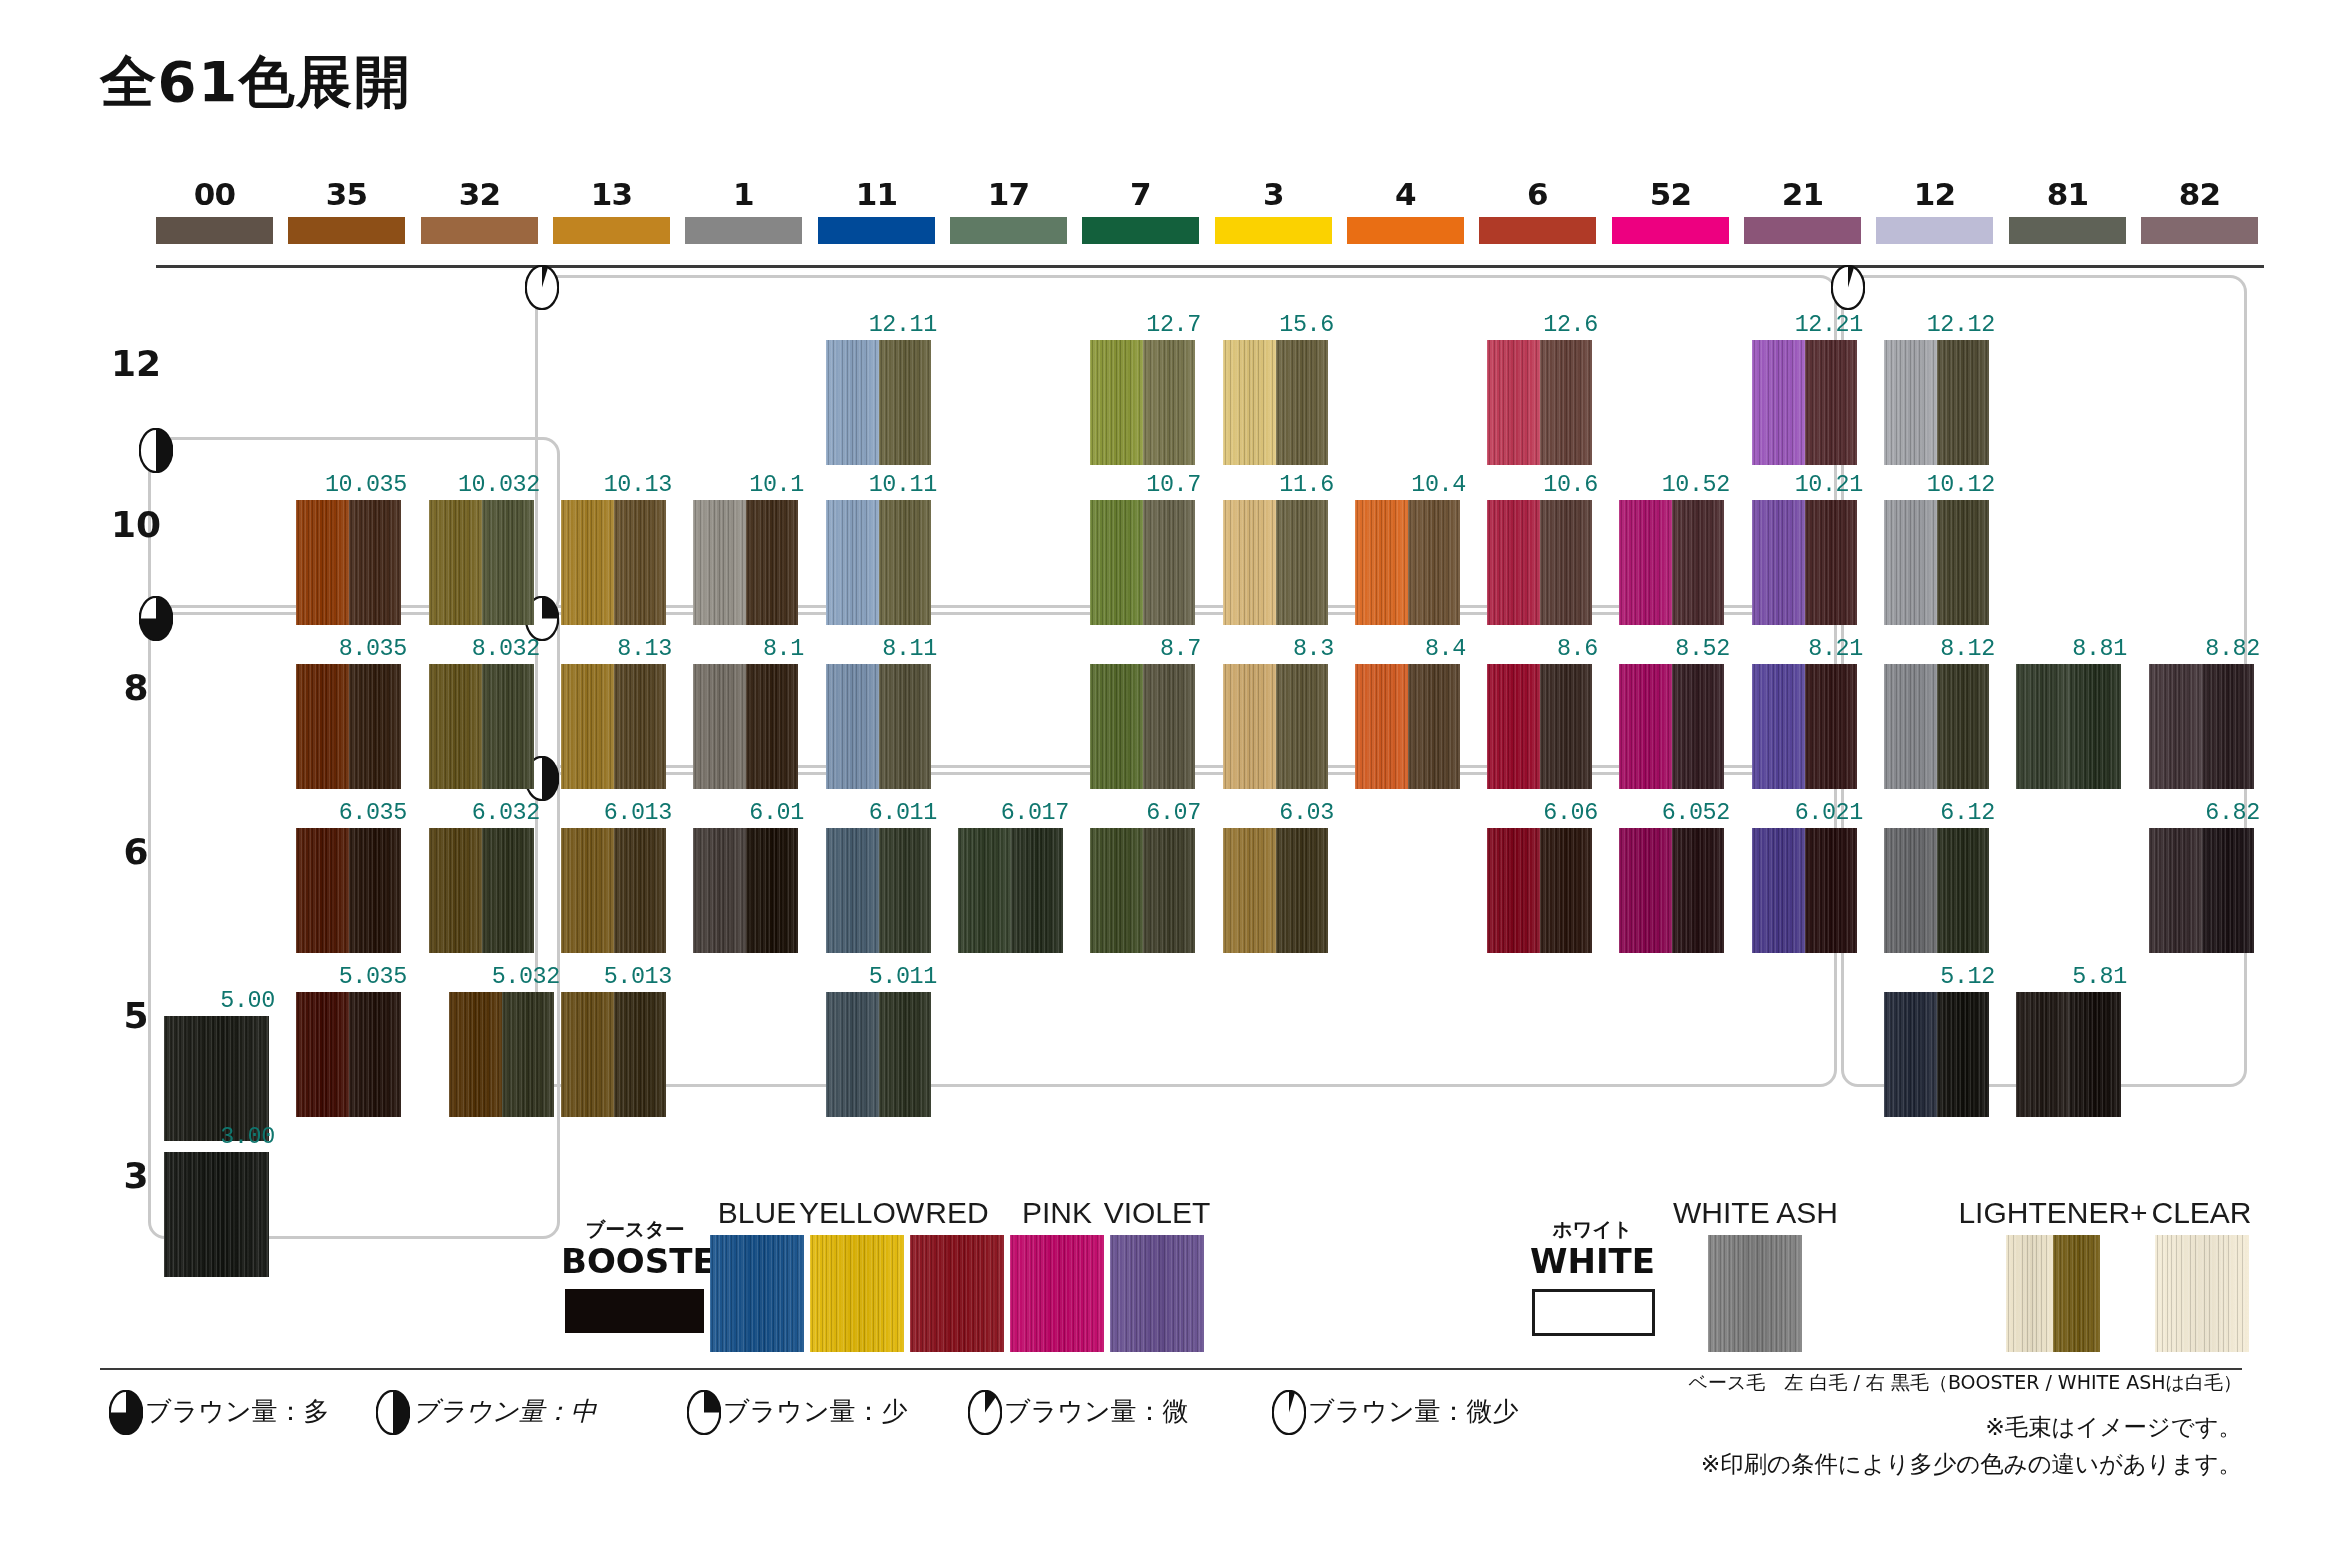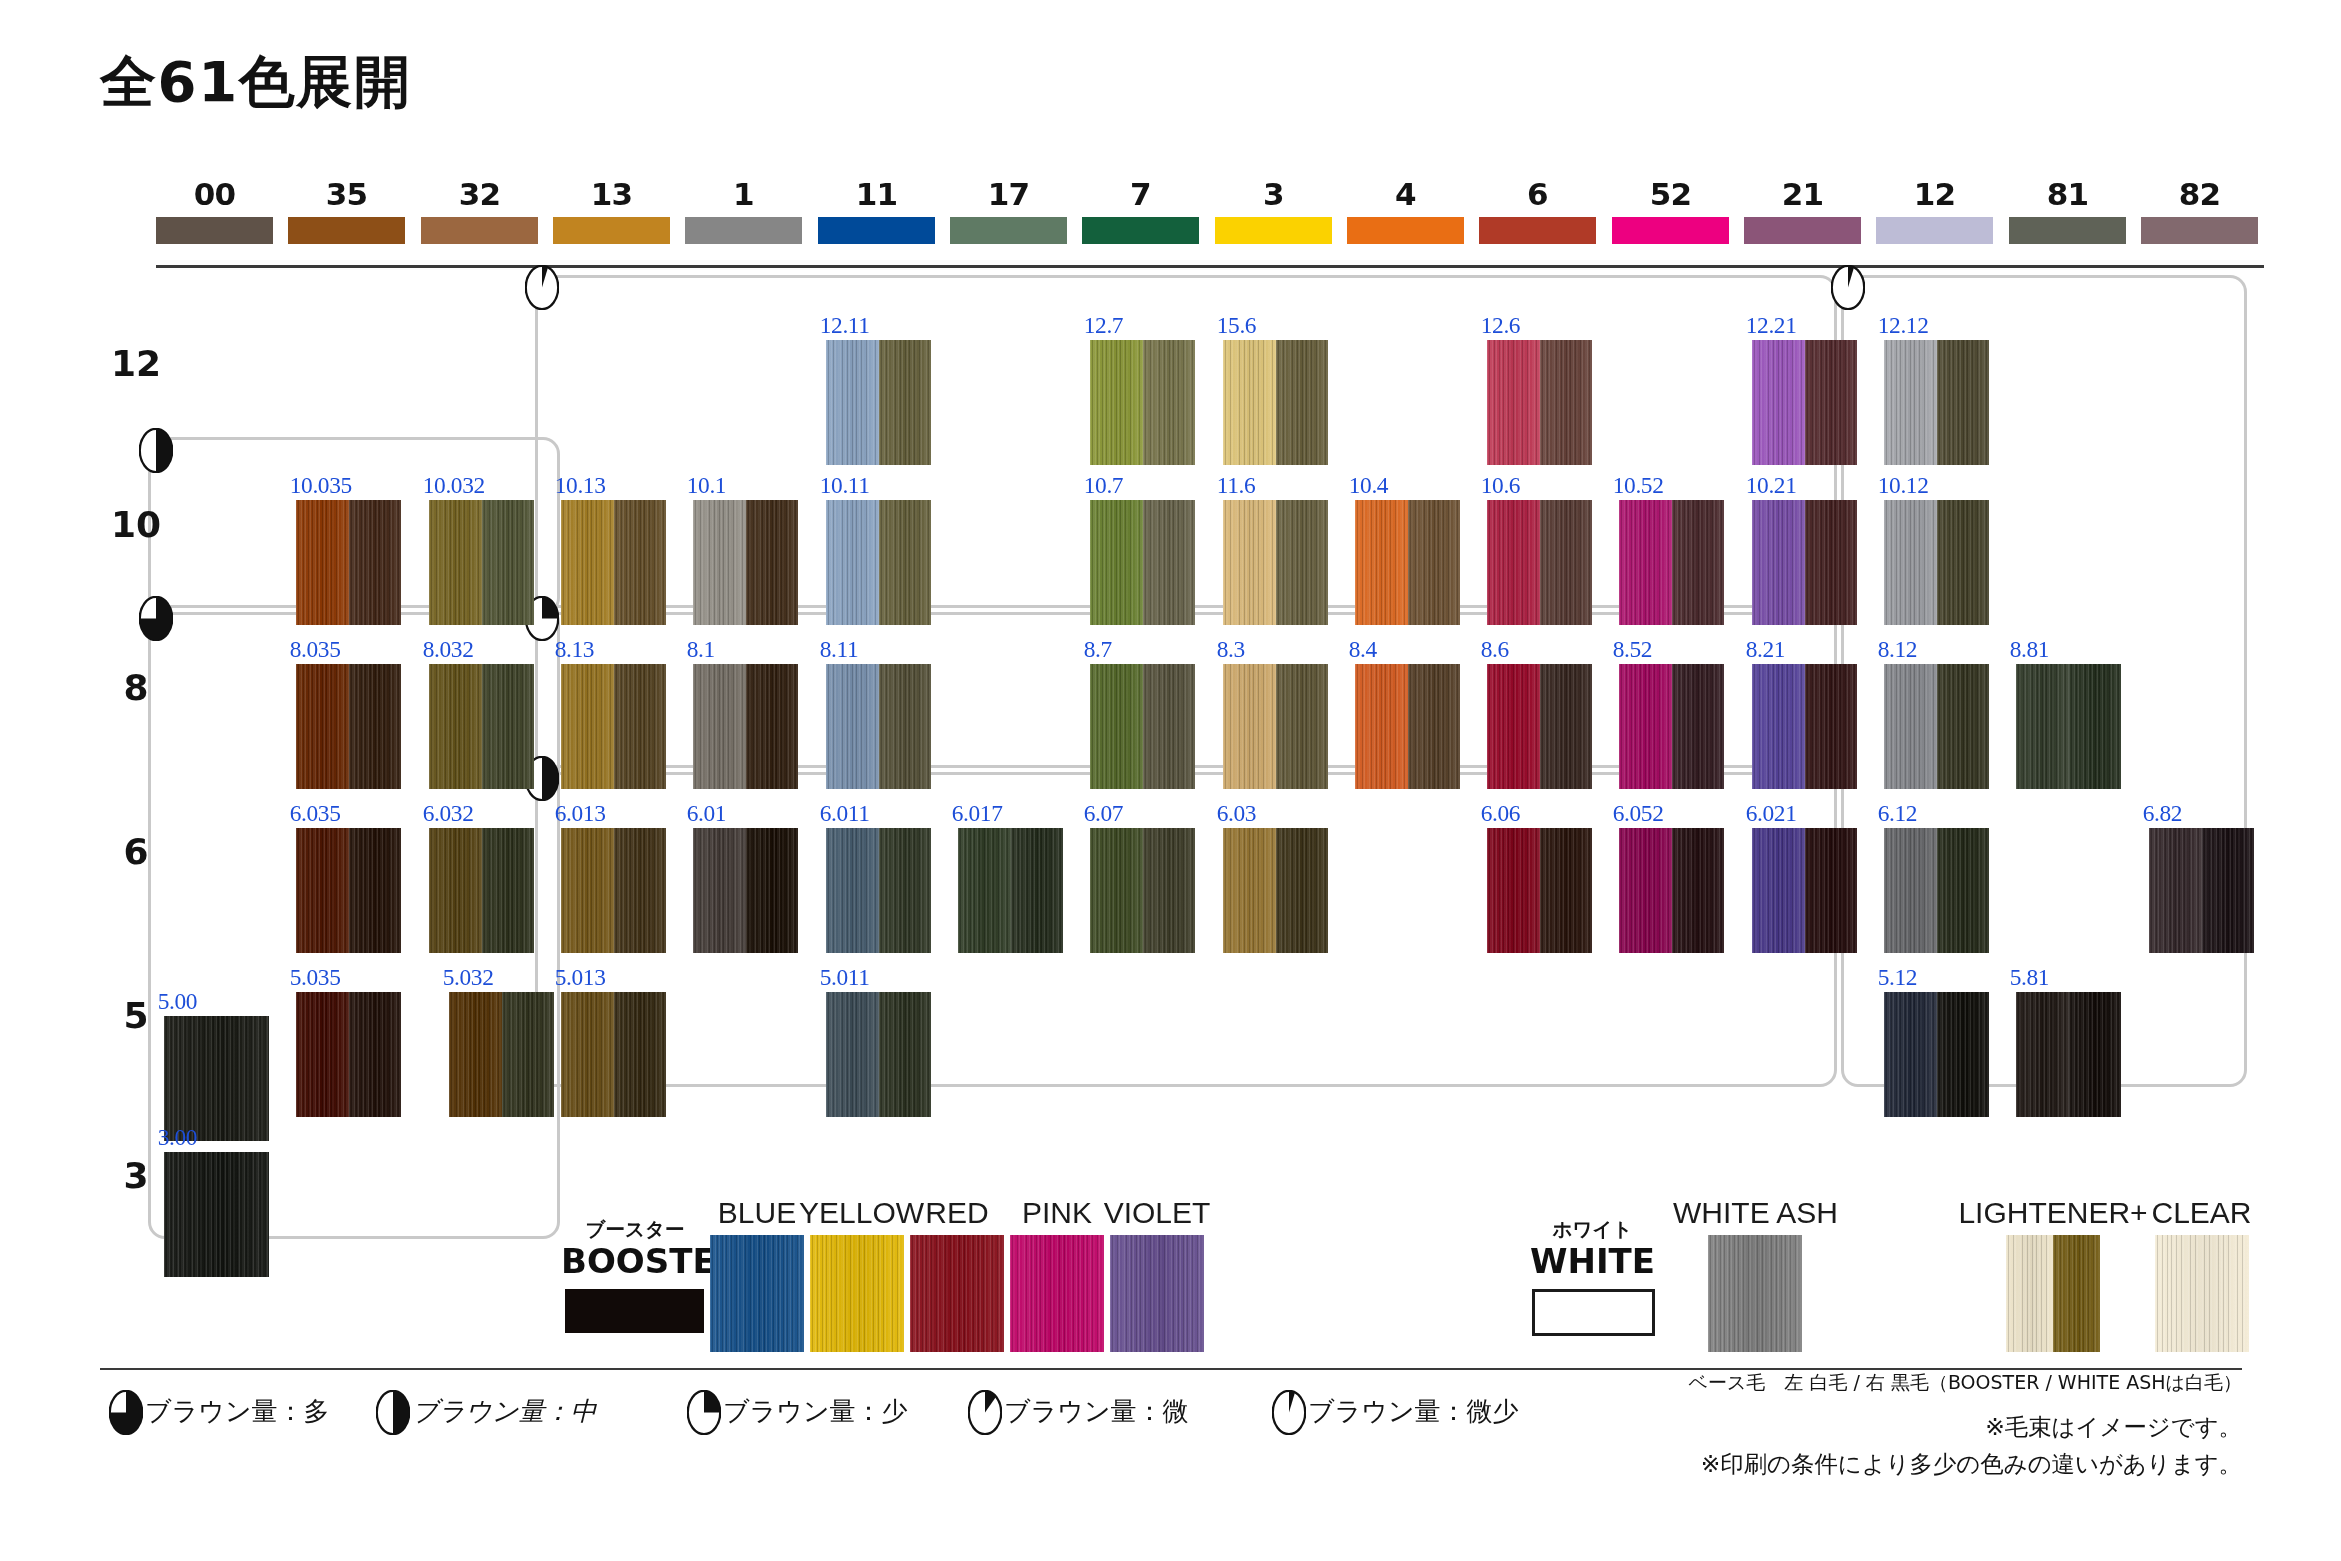--- a/index.html
+++ b/index.html
@@ -23,23 +23,23 @@
 
   
   .group-box{border:3.9px solid #c9c9c9;border-radius:17px;background:transparent;}
 
   
   .lvl{position:absolute;width:70px;text-align:center;font-size:36px;font-weight:bold;
        color:#141414;font-family:"DejaVu Sans","Liberation Sans",sans-serif;}
 
   
   .sw{position:absolute;}
-  .sw-lbl{position:absolute;width:117px;left:-6.2px;text-align:left;
-          font-size:23.4px;color:#1d4ed8;letter-spacing:-0.4px;
-          font-family:Liberation Serif, serif;white-space:nowrap;}
+  .sw-lbl{position:absolute;width:117px;left:-6.2px;text-align:right;
+          font-size:23.4px;color:#0f766e;letter-spacing:-0.4px;
+          font-family:Liberation Mono, monospace;white-space:nowrap;}
   .sw-box{position:absolute;top:28px;width:105px;height:125px;display:flex;overflow:hidden;}
   .sw-half{width:50%;height:100%;position:relative;}
   .sw-half::after{content:"";position:absolute;inset:0;
       background-image:repeating-linear-gradient(90deg,
         rgba(255,255,255,.13) 0px, rgba(255,255,255,.13) 0.8px,
         rgba(0,0,0,.00) 0.8px, rgba(0,0,0,.00) 2.3px,
         rgba(0,0,0,.16) 2.3px, rgba(0,0,0,.16) 3.1px,
         rgba(255,255,255,.05) 3.1px, rgba(255,255,255,.05) 4.7px);}
   .sw-box.single .sw-half{width:100%;}
 
@@ -387,20 +387,27 @@
         <div class="sw-half" style="background: linear-gradient(90deg, rgb(62, 62, 43) 0%, rgb(48, 48, 29) 55%, rgb(62, 62, 43) 100%);"></div>
       </div>
     </div>
     <div class="sw" style="left: 2016px; top: 636px; width: 105px; height: 156px;">
       <div class="sw-lbl">8.81</div>
       <div class="sw-box">
         <div class="sw-half" style="background: linear-gradient(90deg, rgb(59, 68, 52) 0%, rgb(45, 54, 38) 55%, rgb(59, 68, 52) 100%);"></div>
         <div class="sw-half" style="background: linear-gradient(90deg, rgb(46, 56, 40) 0%, rgb(32, 42, 26) 55%, rgb(46, 56, 40) 100%);"></div>
       </div>
     </div>
+    <div class="sw" style="left: 2149px; top: 636px; width: 105px; height: 156px;">
+      <div class="sw-lbl">8.82</div>
+      <div class="sw-box">
+        <div class="sw-half" style="background: linear-gradient(90deg, rgb(74, 60, 64) 0%, rgb(60, 46, 50) 55%, rgb(74, 60, 64) 100%);"></div>
+        <div class="sw-half" style="background: linear-gradient(90deg, rgb(51, 38, 41) 0%, rgb(37, 24, 27) 55%, rgb(51, 38, 41) 100%);"></div>
+      </div>
+    </div>
     <div class="sw" style="left: 296px; top: 800px; width: 105px; height: 156px;">
       <div class="sw-lbl">6.035</div>
       <div class="sw-box">
         <div class="sw-half" style="background: linear-gradient(90deg, rgb(85, 32, 10) 0%, rgb(71, 18, 0) 55%, rgb(85, 32, 10) 100%);"></div>
         <div class="sw-half" style="background: linear-gradient(90deg, rgb(45, 28, 18) 0%, rgb(31, 14, 4) 55%, rgb(45, 28, 18) 100%);"></div>
       </div>
     </div>
     <div class="sw" style="left: 429px; top: 800px; width: 105px; height: 156px;">
       <div class="sw-lbl">6.032</div>
       <div class="sw-box">

